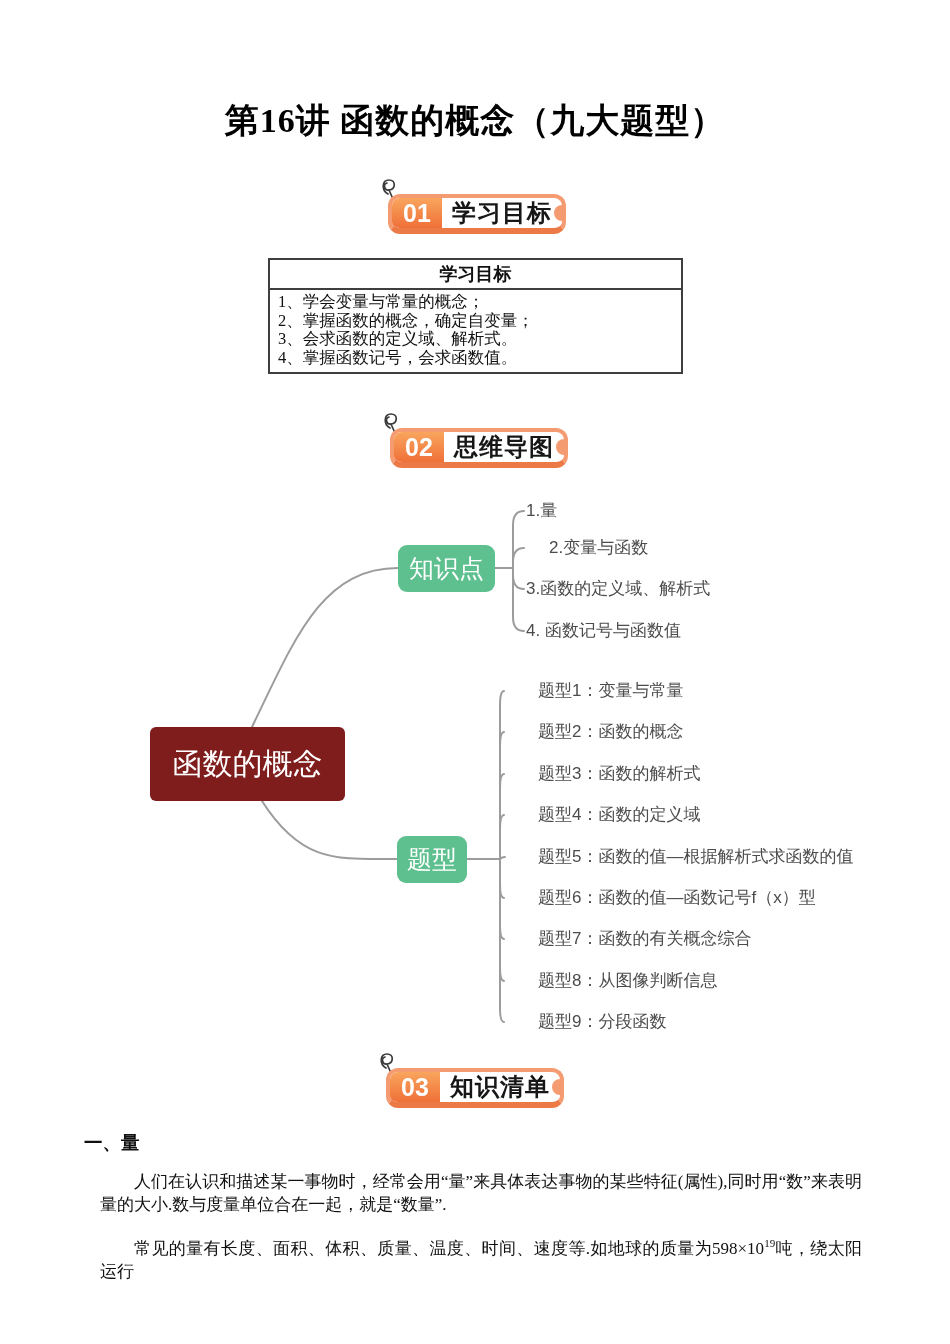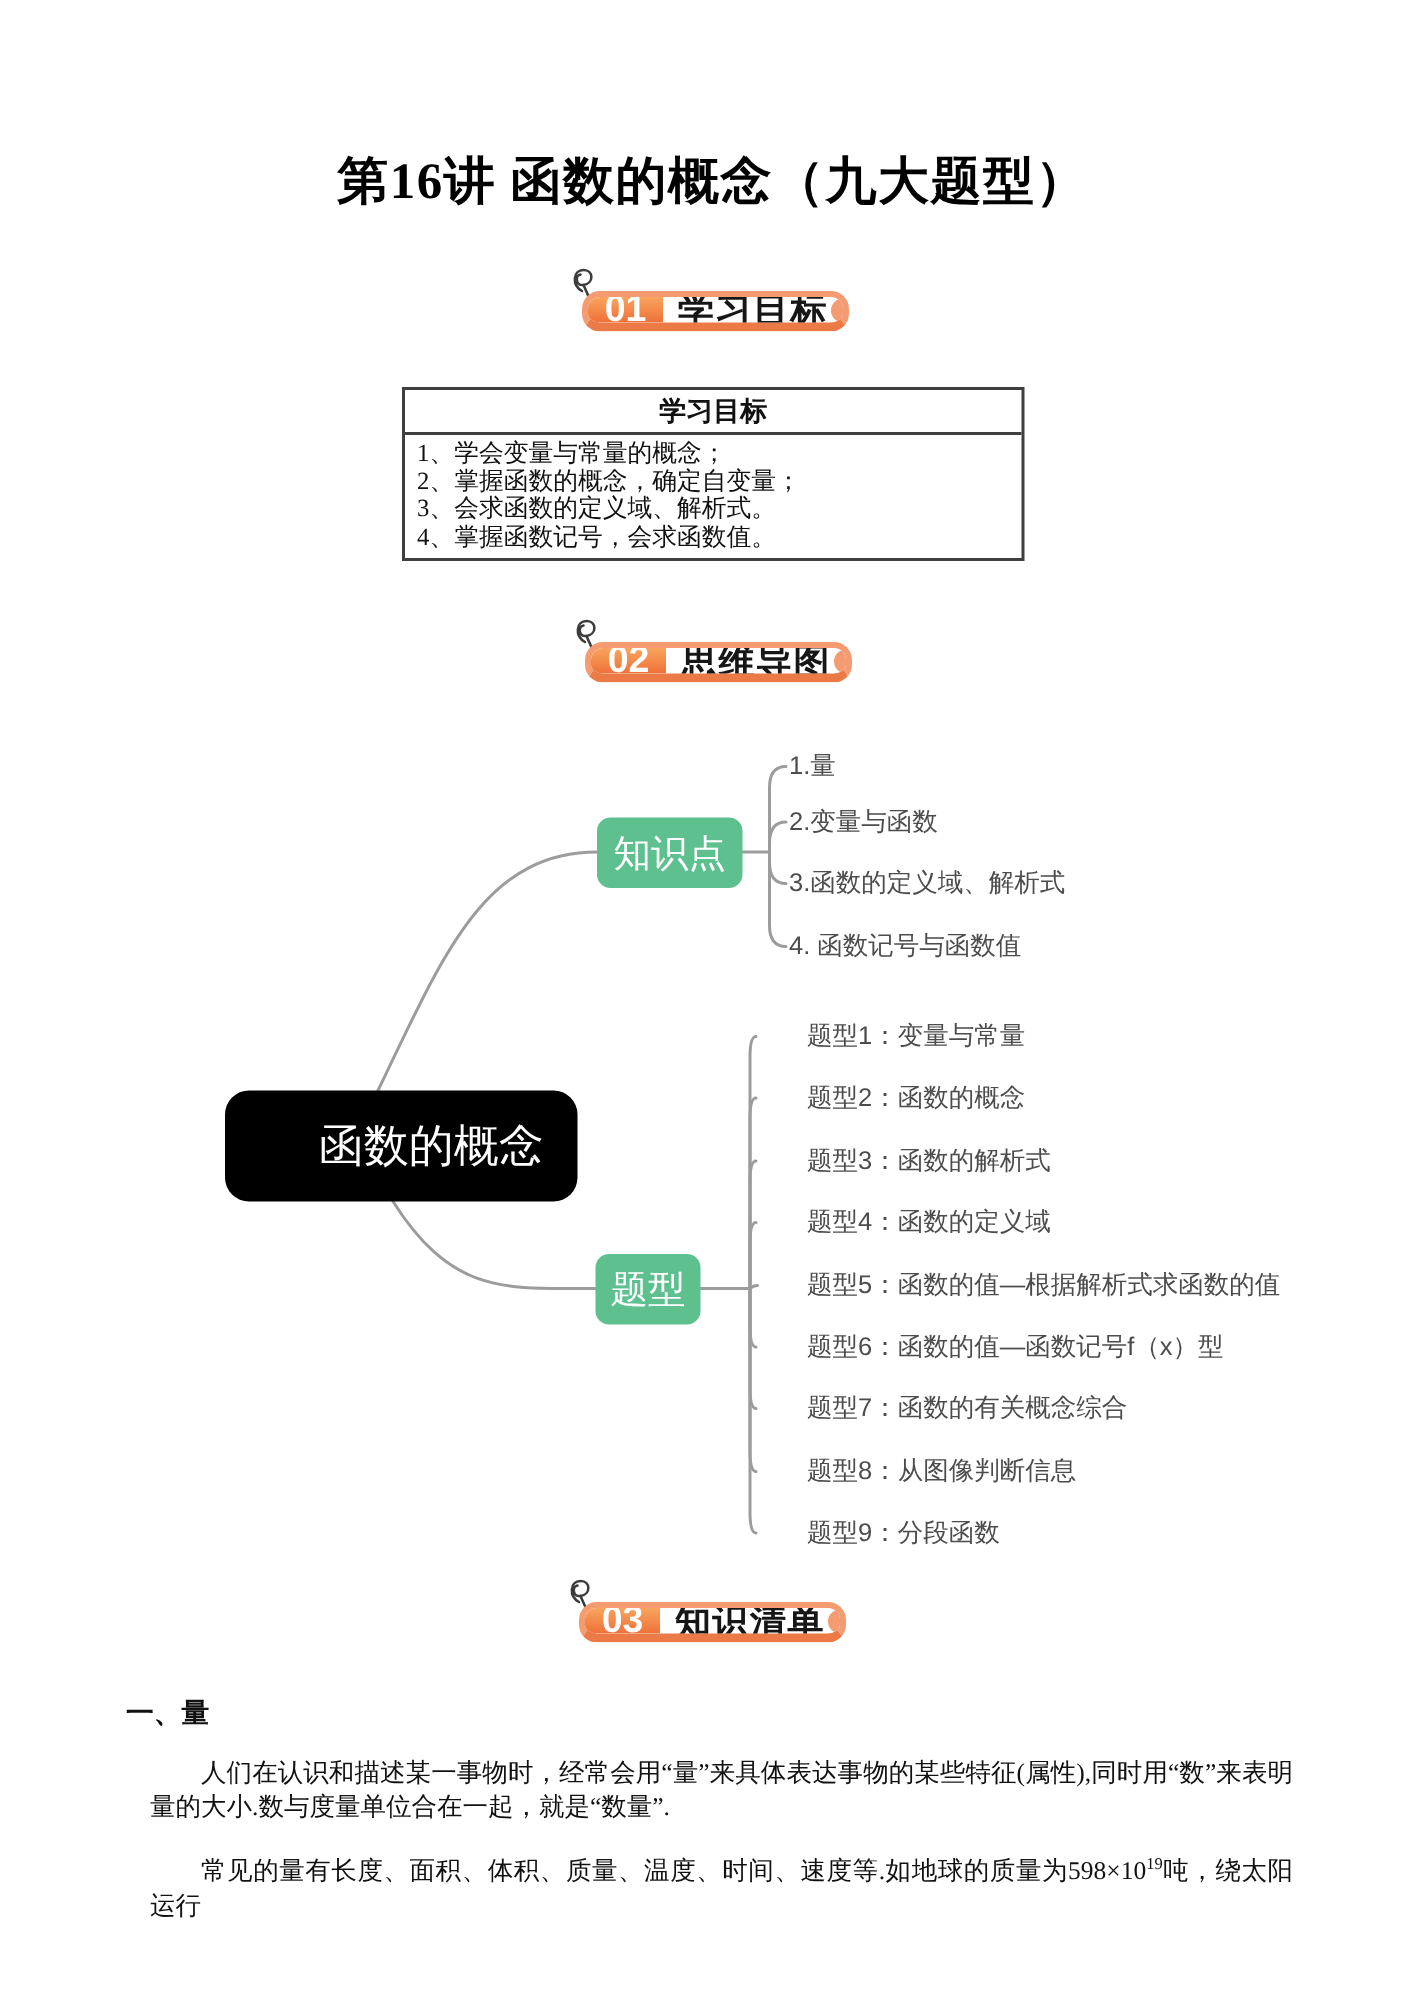--- a/index.html
+++ b/index.html
@@ -9,21 +9,21 @@
   }
   .abs{position:absolute;}
 
   
   .page-title{
     top:98px;left:0;width:950px;text-align:center;
     font-size:34px;font-weight:bold;letter-spacing:1px;color:#000;
   }
 
   
-  .badge{width:178px;height:27px;}
+  .badge{width:178px;height:40px;}
   .badge .pin{position:absolute;left:-10px;top:-18px;}
   .badge-body{
     position:relative;display:flex;height:100%;box-sizing:border-box;
     background:#fff;border:4px solid #f59b72;border-bottom:6px solid #ec7a46;
     border-radius:12px;overflow:hidden;
     font-family:"Liberation Sans", sans-serif;
   }
   .badge-num{
     width:50px;flex:0 0 50px;display:flex;align-items:center;justify-content:center;
     background:linear-gradient(180deg,#f9a55e,#ef7038);
@@ -49,21 +49,21 @@
   }
   .obj-body{padding:3px 1px 5px 8px;}
   .obj-item{font-size:16.5px;line-height:18.6px;white-space:nowrap;}
 
   
   .mm-svg{left:0;top:0;pointer-events:none;}
   .mm-node{
     display:flex;align-items:center;justify-content:center;color:#fff;
     font-family:"Liberation Sans", sans-serif;white-space:nowrap;
   }
-  .mm-root{left:150px;top:727px;width:195px;height:74px;background:#000000;border-radius:16px;font-size:30px;padding-left:40px;}
+  .mm-root{left:150px;top:727px;width:195px;height:74px;background:#7f1d1d;border-radius:6px;font-size:30px;}
   .mm-knowledge{left:398px;top:545px;width:97px;height:47px;background:#5ec08f;border-radius:9px;font-size:25px;}
   .mm-types{left:397px;top:836px;width:70px;height:47px;background:#5ec08f;border-radius:9px;font-size:25px;}
   .mm-leaf{
     font-family:"Liberation Sans", sans-serif;font-size:17px;color:#4c4c4c;
     height:22px;line-height:22px;white-space:nowrap;
   }
   .k-leaf{left:526px;}
   .t-leaf{left:507px;margin-left:31px;}
 
   
@@ -137,21 +137,21 @@
     <path d="M500 859 L500 967 Q500 981 504 981"></path>
     <path d="M500 859 L500 1008 Q500 1022 504 1022"></path>
   </g>
 </svg>
 
 <div class="abs mm-node mm-root">函数的概念</div>
 <div class="abs mm-node mm-knowledge">知识点</div>
 <div class="abs mm-node mm-types">题型</div>
 
 <div class="abs mm-leaf k-leaf" style="top:500px;">1.量</div>
-<div class="abs mm-leaf k-leaf" style="top:537px;">2.变量与函数</div>
+<div class="abs mm-leaf k-leaf" style="top:537px;margin-left:23px;">2.变量与函数</div>
 <div class="abs mm-leaf k-leaf" style="top:578px;">3.函数的定义域、解析式</div>
 <div class="abs mm-leaf k-leaf" style="top:620px;">4. 函数记号与函数值</div>
 
 <div class="abs mm-leaf t-leaf" style="top:680px;">题型1：变量与常量</div>
 <div class="abs mm-leaf t-leaf" style="top:721px;">题型2：函数的概念</div>
 <div class="abs mm-leaf t-leaf" style="top:763px;">题型3：函数的解析式</div>
 <div class="abs mm-leaf t-leaf" style="top:804px;">题型4：函数的定义域</div>
 <div class="abs mm-leaf t-leaf" style="top:846px;">题型5：函数的值—根据解析式求函数的值</div>
 <div class="abs mm-leaf t-leaf" style="top:887px;">题型6：函数的值—函数记号f（x）型</div>
 <div class="abs mm-leaf t-leaf" style="top:928px;">题型7：函数的有关概念综合</div>

